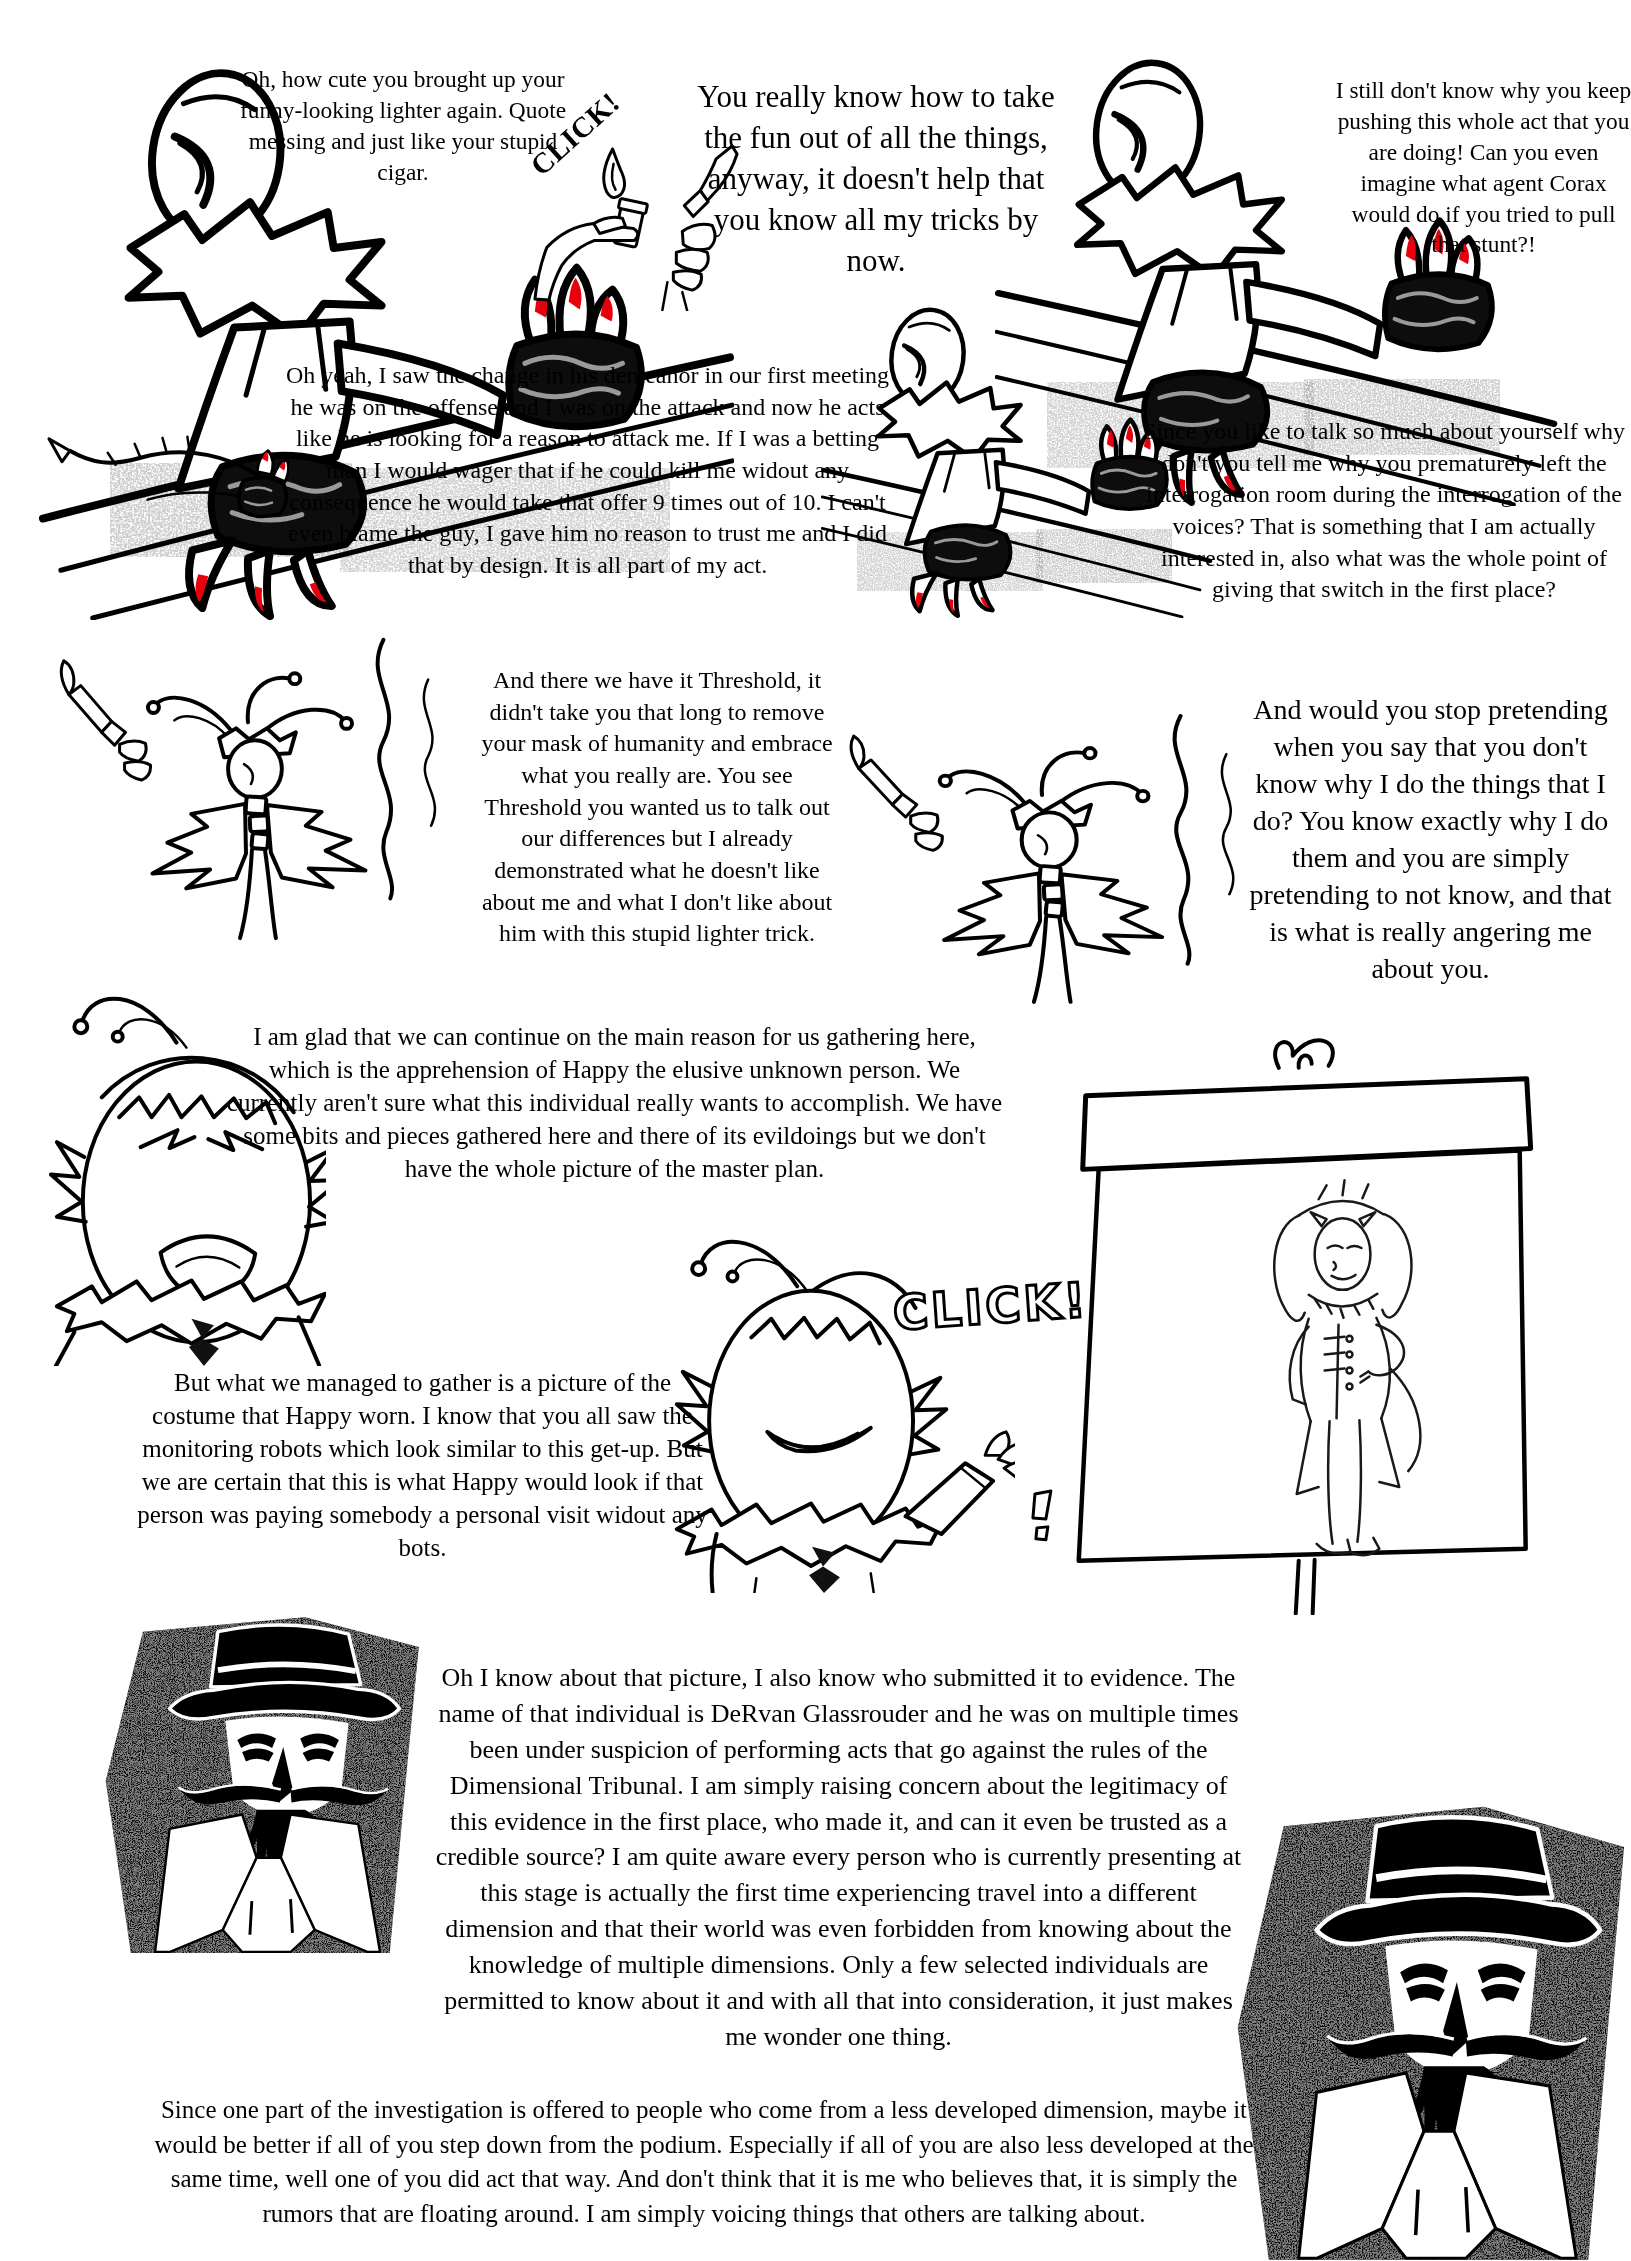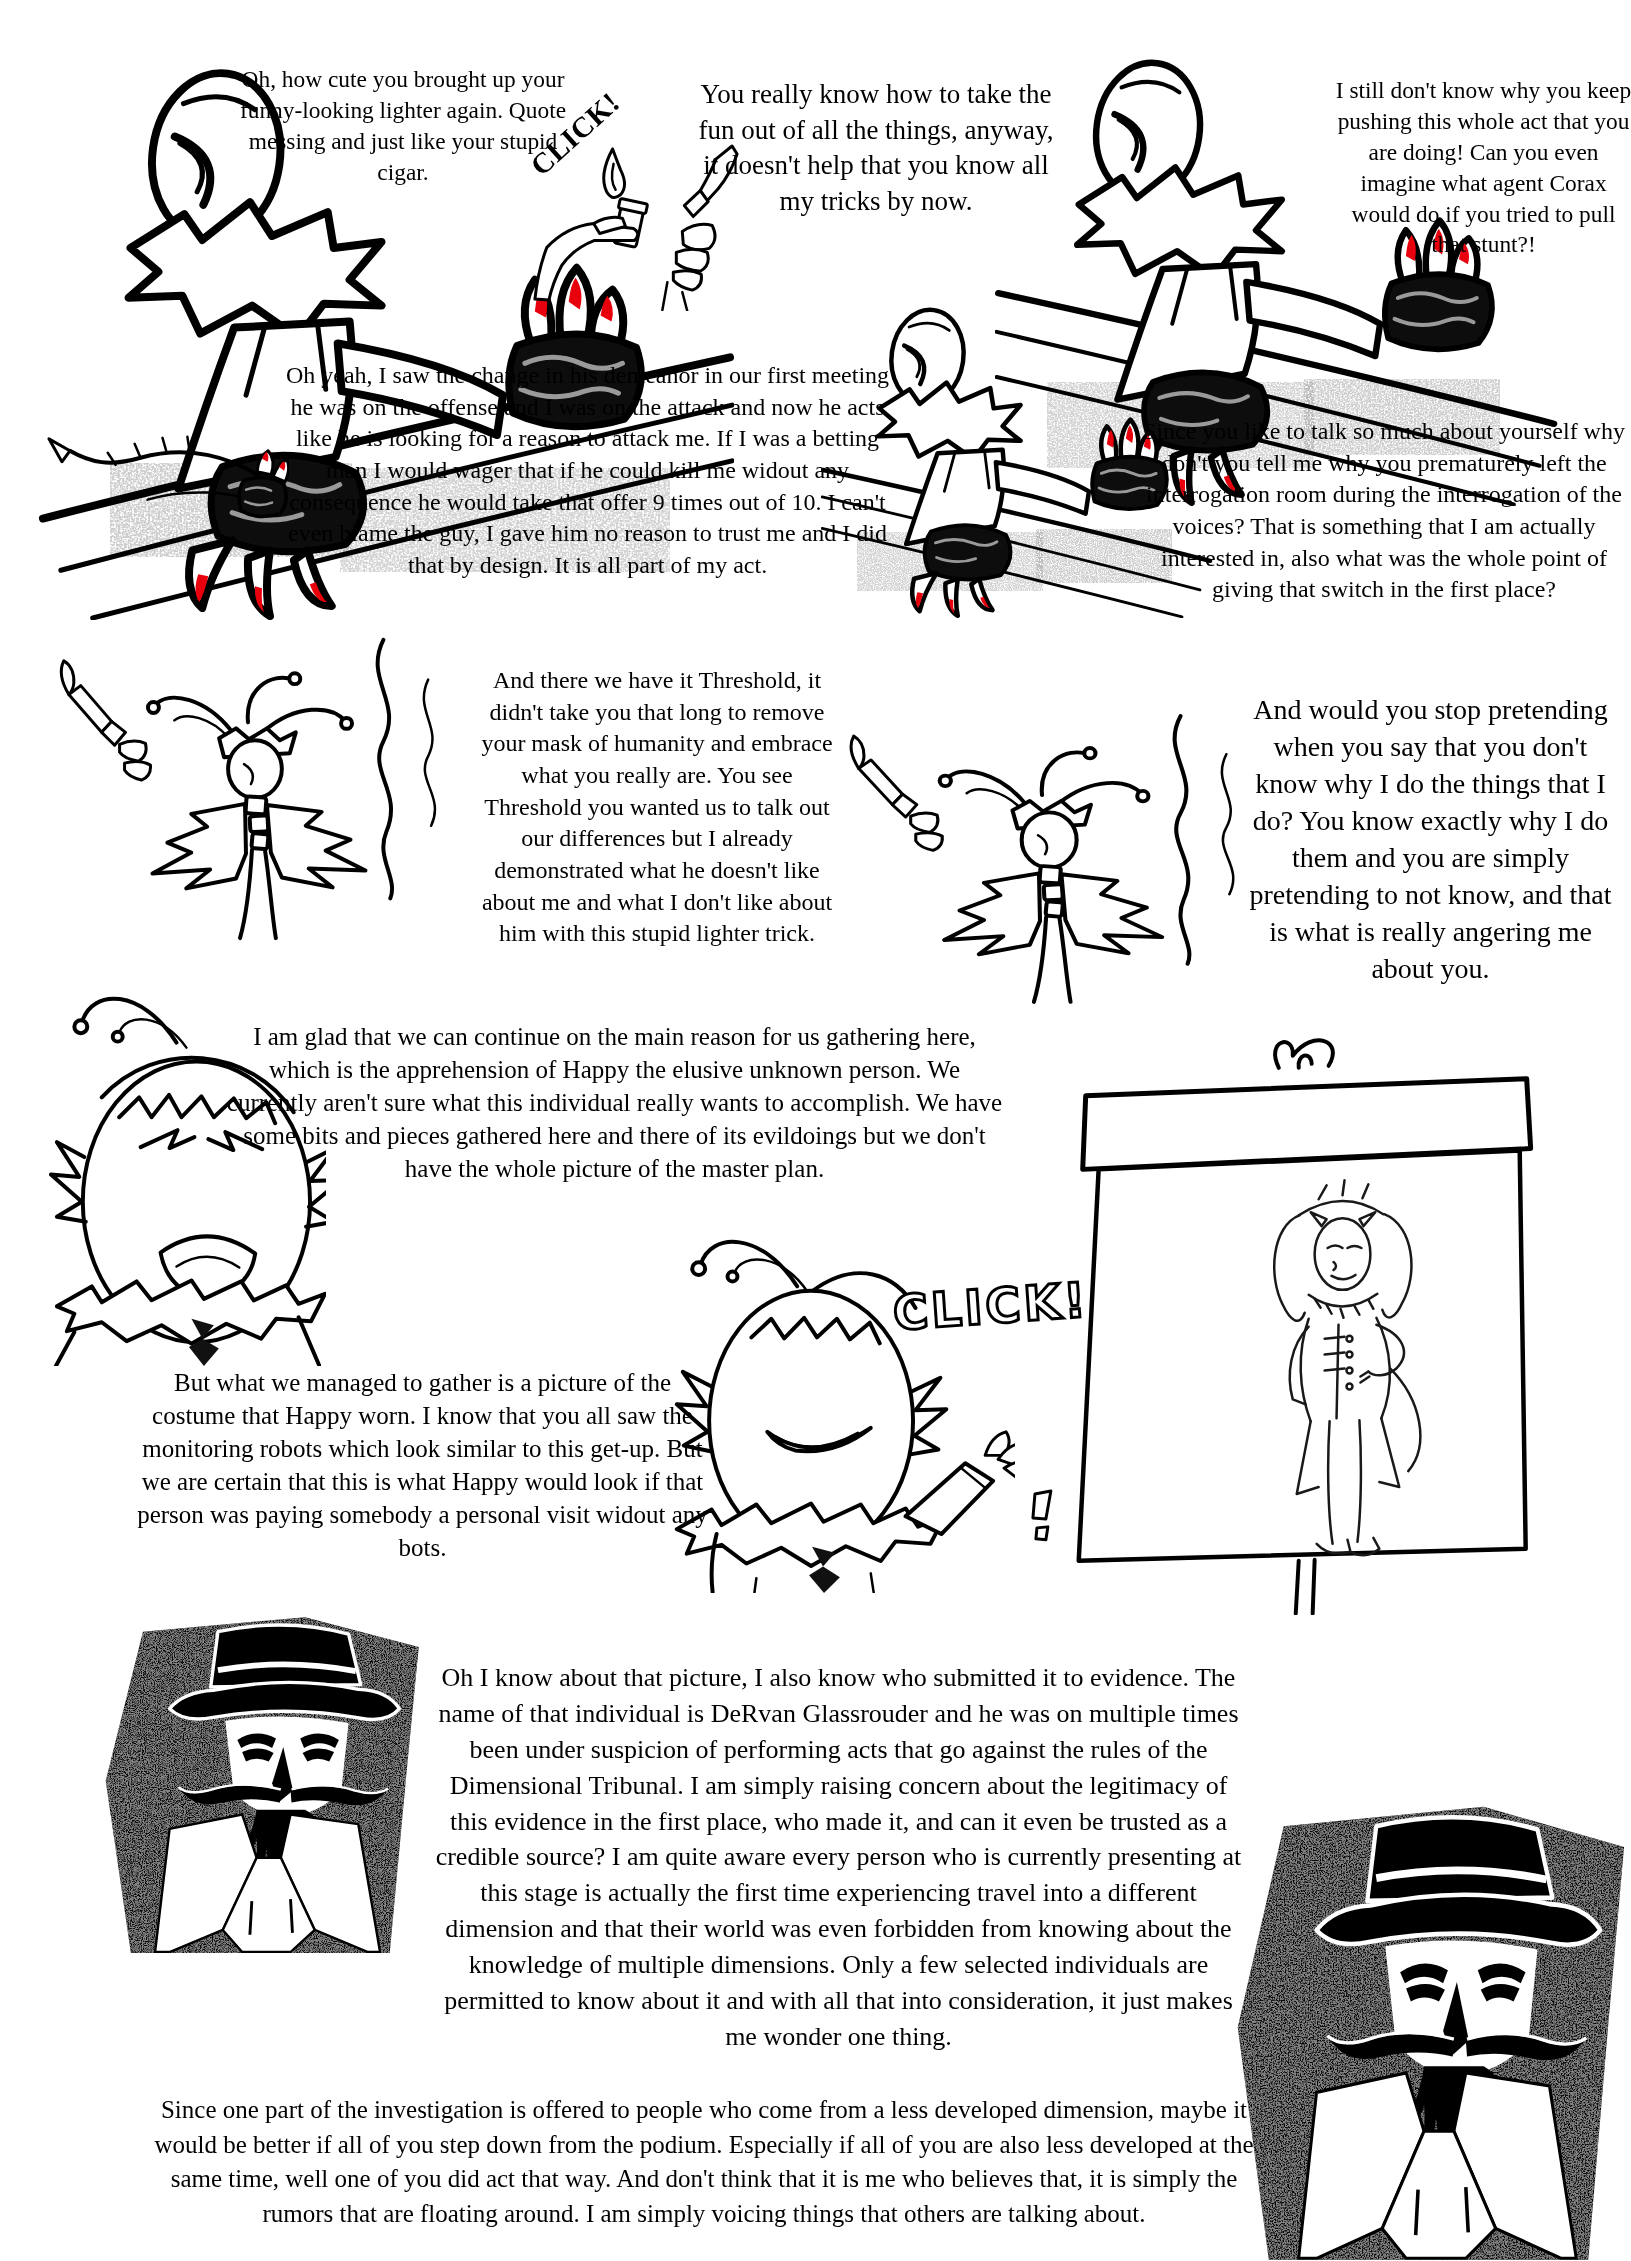--- a/index.html
+++ b/index.html
@@ -2,21 +2,21 @@
 <html style="font-size:8px"><head>
 <meta charset="utf-8">
 <style>
   html,body{margin:0;padding:0;background:#fff;}
   #canvas{position:relative;width:1631px;height:2261px;background:#ffffff;overflow:hidden;
           font-family:"Liberation Serif",serif;}
   .art{position:absolute;z-index:1;}
   .speech{position:absolute;z-index:2;text-align:center;color:#000;line-height:1.32;
           font-family:"Liberation Serif",serif;font-stretch:semi-condensed;white-space:normal;}
   .s1{left:224px;top:64px;width:358px;font-size:23.4px;}
-  .s2{left:692px;top:77px;width:368px;font-size:27px;}
+  .s2{left:692px;top:77px;width:368px;font-size:31px;}
   .s3{left:1334px;top:75px;width:299px;font-size:23.4px;}
   .s4{left:279px;top:335px;width:617px;font-size:24px;margin-top:25px;}
   .s5{left:1135px;top:416px;width:498px;font-size:24px;}
   .s6{left:473px;top:645px;width:368px;font-size:24px;margin-top:20px;}
   .s7{left:1249px;top:692px;width:363px;font-size:28px;}
   .s8{left:224px;top:1020px;width:781px;font-size:25px;}
   .s9{left:134px;top:1366px;width:577px;font-size:25px;}
   .s10{left:428px;top:1660px;width:821px;font-size:26px;line-height:1.38;}
   .s11{left:134px;top:2093px;width:1140px;font-size:25px;line-height:1.38;}
   .sfx{position:absolute;z-index:3;color:#000;}

